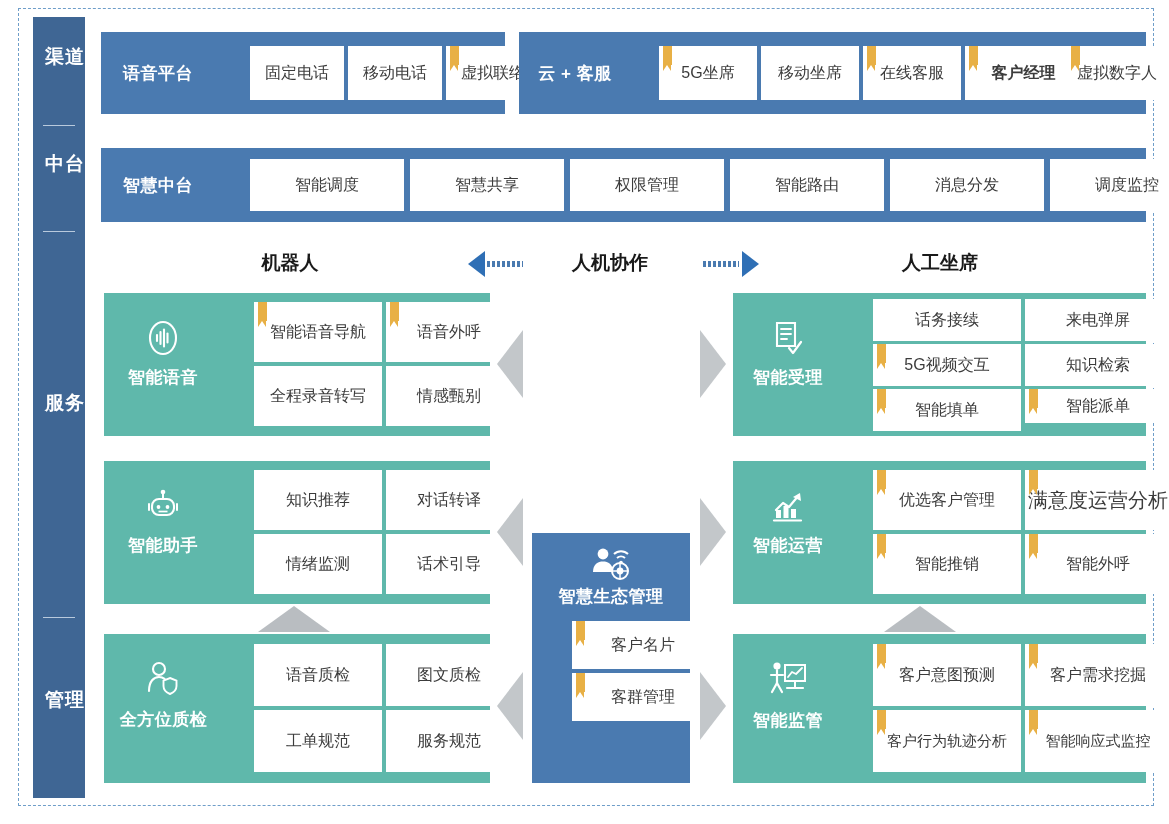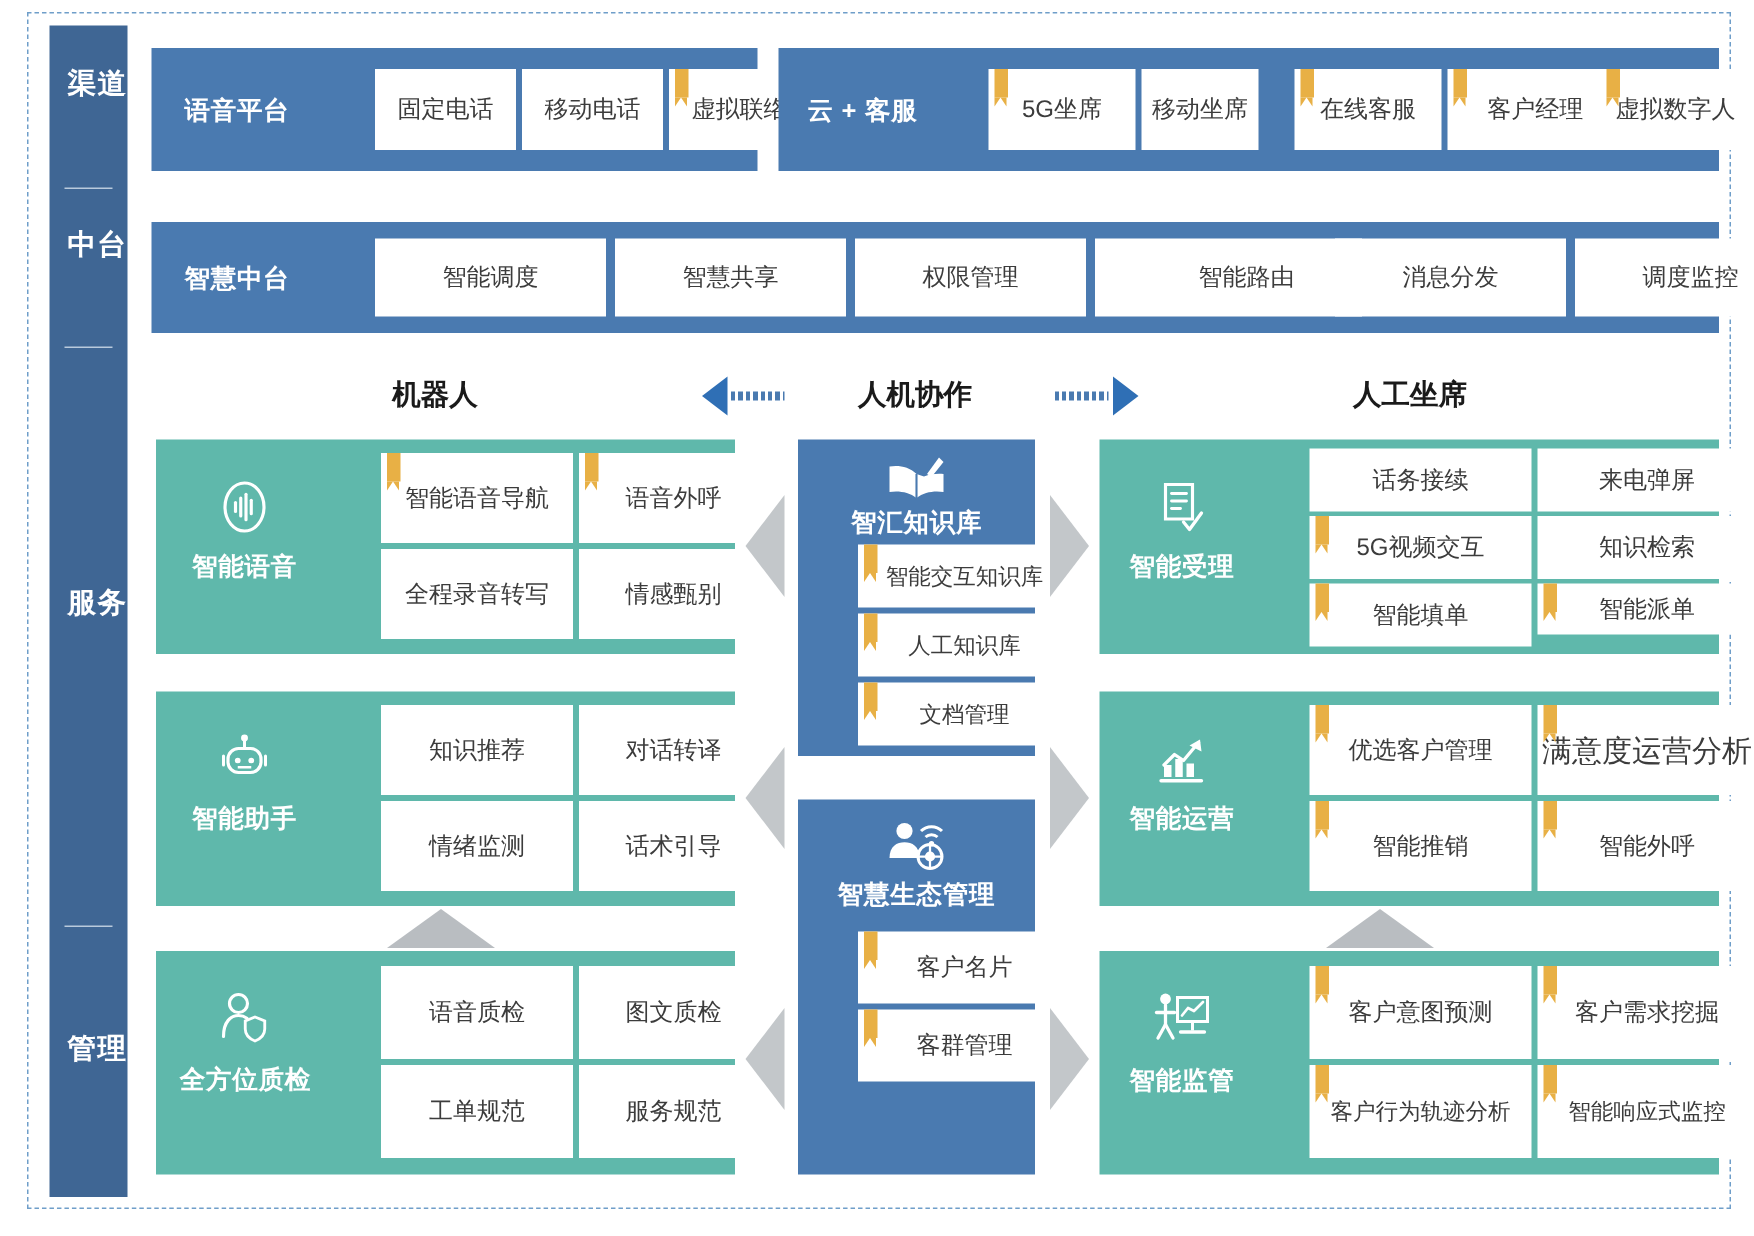--- a/index.html
+++ b/index.html
@@ -99,49 +99,49 @@
       <span>虚拟联络</span>
     </div>
   </div>
 
   <div class="band" style="left:519px;top:32px;width:627px;height:82px;">
     <div class="band-title" style="margin-left:12px;width:88px;text-align:center;">云 + 客服</div>
     <div class="cell" style="position:absolute;left:108px;top:14px;width:98px;height:54px;">
       <div class="bm"></div>
       <span>5G坐席</span>
     </div>
-    <div class="cell" style="position:absolute;left:210px;top:14px;width:78px;height:54px;">
+    <div class="cell" style="position:absolute;left:210px;top:14px;width:98px;height:54px;">
       <span>移动坐席</span>
     </div>
     <div class="cell" style="position:absolute;left:312px;top:14px;width:98px;height:54px;">
       <div class="bm"></div>
       <span>在线客服</span>
     </div>
-    <div class="cell" style="position:absolute;left:414px;top:14px;width:117px;height:54px;">
+    <div class="cell" style="position:absolute;left:414px;top:14px;width:117px;height:54px;font-weight:bold;">
       <div class="bm"></div>
       <span>客户经理</span>
     </div>
     <div class="cell" style="position:absolute;left:516px;top:14px;width:100px;height:54px;">
       <div class="bm"></div>
       <span>虚拟数字人</span>
     </div>
   </div>
 
   <div class="band" style="left:101px;top:148px;width:1045px;height:74px;">
     <div class="band-title" style="margin-left:14px;width:86px;text-align:center;">智慧中台</div>
     <div class="cell" style="position:absolute;left:117px;top:11px;width:154px;height:52px;">
       <span>智能调度</span>
     </div>
     <div class="cell" style="position:absolute;left:277px;top:11px;width:154px;height:52px;">
       <span>智慧共享</span>
     </div>
     <div class="cell" style="position:absolute;left:437px;top:11px;width:154px;height:52px;">
       <span>权限管理</span>
     </div>
-    <div class="cell" style="position:absolute;left:597px;top:11px;width:154px;height:52px;padding-left:24px;">
+    <div class="cell" style="position:absolute;left:597px;top:11px;width:154px;height:52px;">
       <span>智能路由</span>
     </div>
     <div class="cell" style="position:absolute;left:757px;top:11px;width:154px;height:52px;">
       <span>消息分发</span>
     </div>
     <div class="cell" style="position:absolute;left:917px;top:11px;width:154px;height:52px;">
       <span>调度监控</span>
     </div>
   </div>
 
@@ -234,42 +234,20 @@
       <span>图文质检</span>
     </div>
     <div class="cell" style="position:absolute;left:118px;top:76px;width:128px;height:62px;">
       <span>工单规范</span>
     </div>
     <div class="cell" style="position:absolute;left:250px;top:76px;width:126px;height:62px;">
       <span>服务规范</span>
     </div>
   </div>
 
-  <div class="bpanel" style="left:532px;top:293px;width:158px;height:211px;">
-    <div class="bp-icon" style="top:9px;">
-      <svg width="48" height="34" viewBox="0 0 48 34">
-        <path d="M24 14 C19 9 12 8 6 9 L6 26 C12 25 19 26 24 30 C29 26 36 25 42 26 L42 14 C38 13.6 33 14 29 15.6" fill="#ffffff"></path>
-        <path d="M24 14 L24 30" stroke="#4a7ab0" stroke-width="1.4"></path>
-        <path d="M31 14 L39 3 L42 6 L34 16 Z" fill="#ffffff"></path>
-      </svg>
-    </div>
-    <div class="bp-title" style="top:44px;">智汇知识库</div>
-    <div class="cell" style="position:absolute;left:8px;top:70px;width:142px;height:42px;font-size:15px;">
-      <div class="bm"></div>
-      <span>智能交互知识库</span>
-    </div>
-    <div class="cell" style="position:absolute;left:8px;top:116px;width:142px;height:42px;font-size:15px;">
-      <div class="bm"></div>
-      <span>人工知识库</span>
-    </div>
-    <div class="cell" style="position:absolute;left:8px;top:162px;width:142px;height:42px;font-size:15px;">
-      <div class="bm"></div>
-      <span>文档管理</span>
-    </div>
-  </div>
 
   <div class="bpanel" style="left:532px;top:533px;width:158px;height:250px;">
     <div class="bp-icon" style="top:12px;">
       <svg width="54" height="38" viewBox="0 0 54 38">
         <circle cx="19" cy="9" r="5.4" fill="#ffffff"></circle>
         <path d="M9 27 C9 19 14 16.5 19 16.5 C24 16.5 29 19 29 27 Z" fill="#ffffff"></path>
         <path d="M30 9 A10 10 0 0 1 44 9" fill="none" stroke="#ffffff" stroke-width="2"></path>
         <path d="M33 13 A6 6 0 0 1 41 13" fill="none" stroke="#ffffff" stroke-width="2"></path>
         <circle cx="37" cy="17.5" r="1.8" fill="#ffffff"></circle>
         <circle cx="36" cy="26" r="8" fill="none" stroke="#ffffff" stroke-width="2"></circle>

